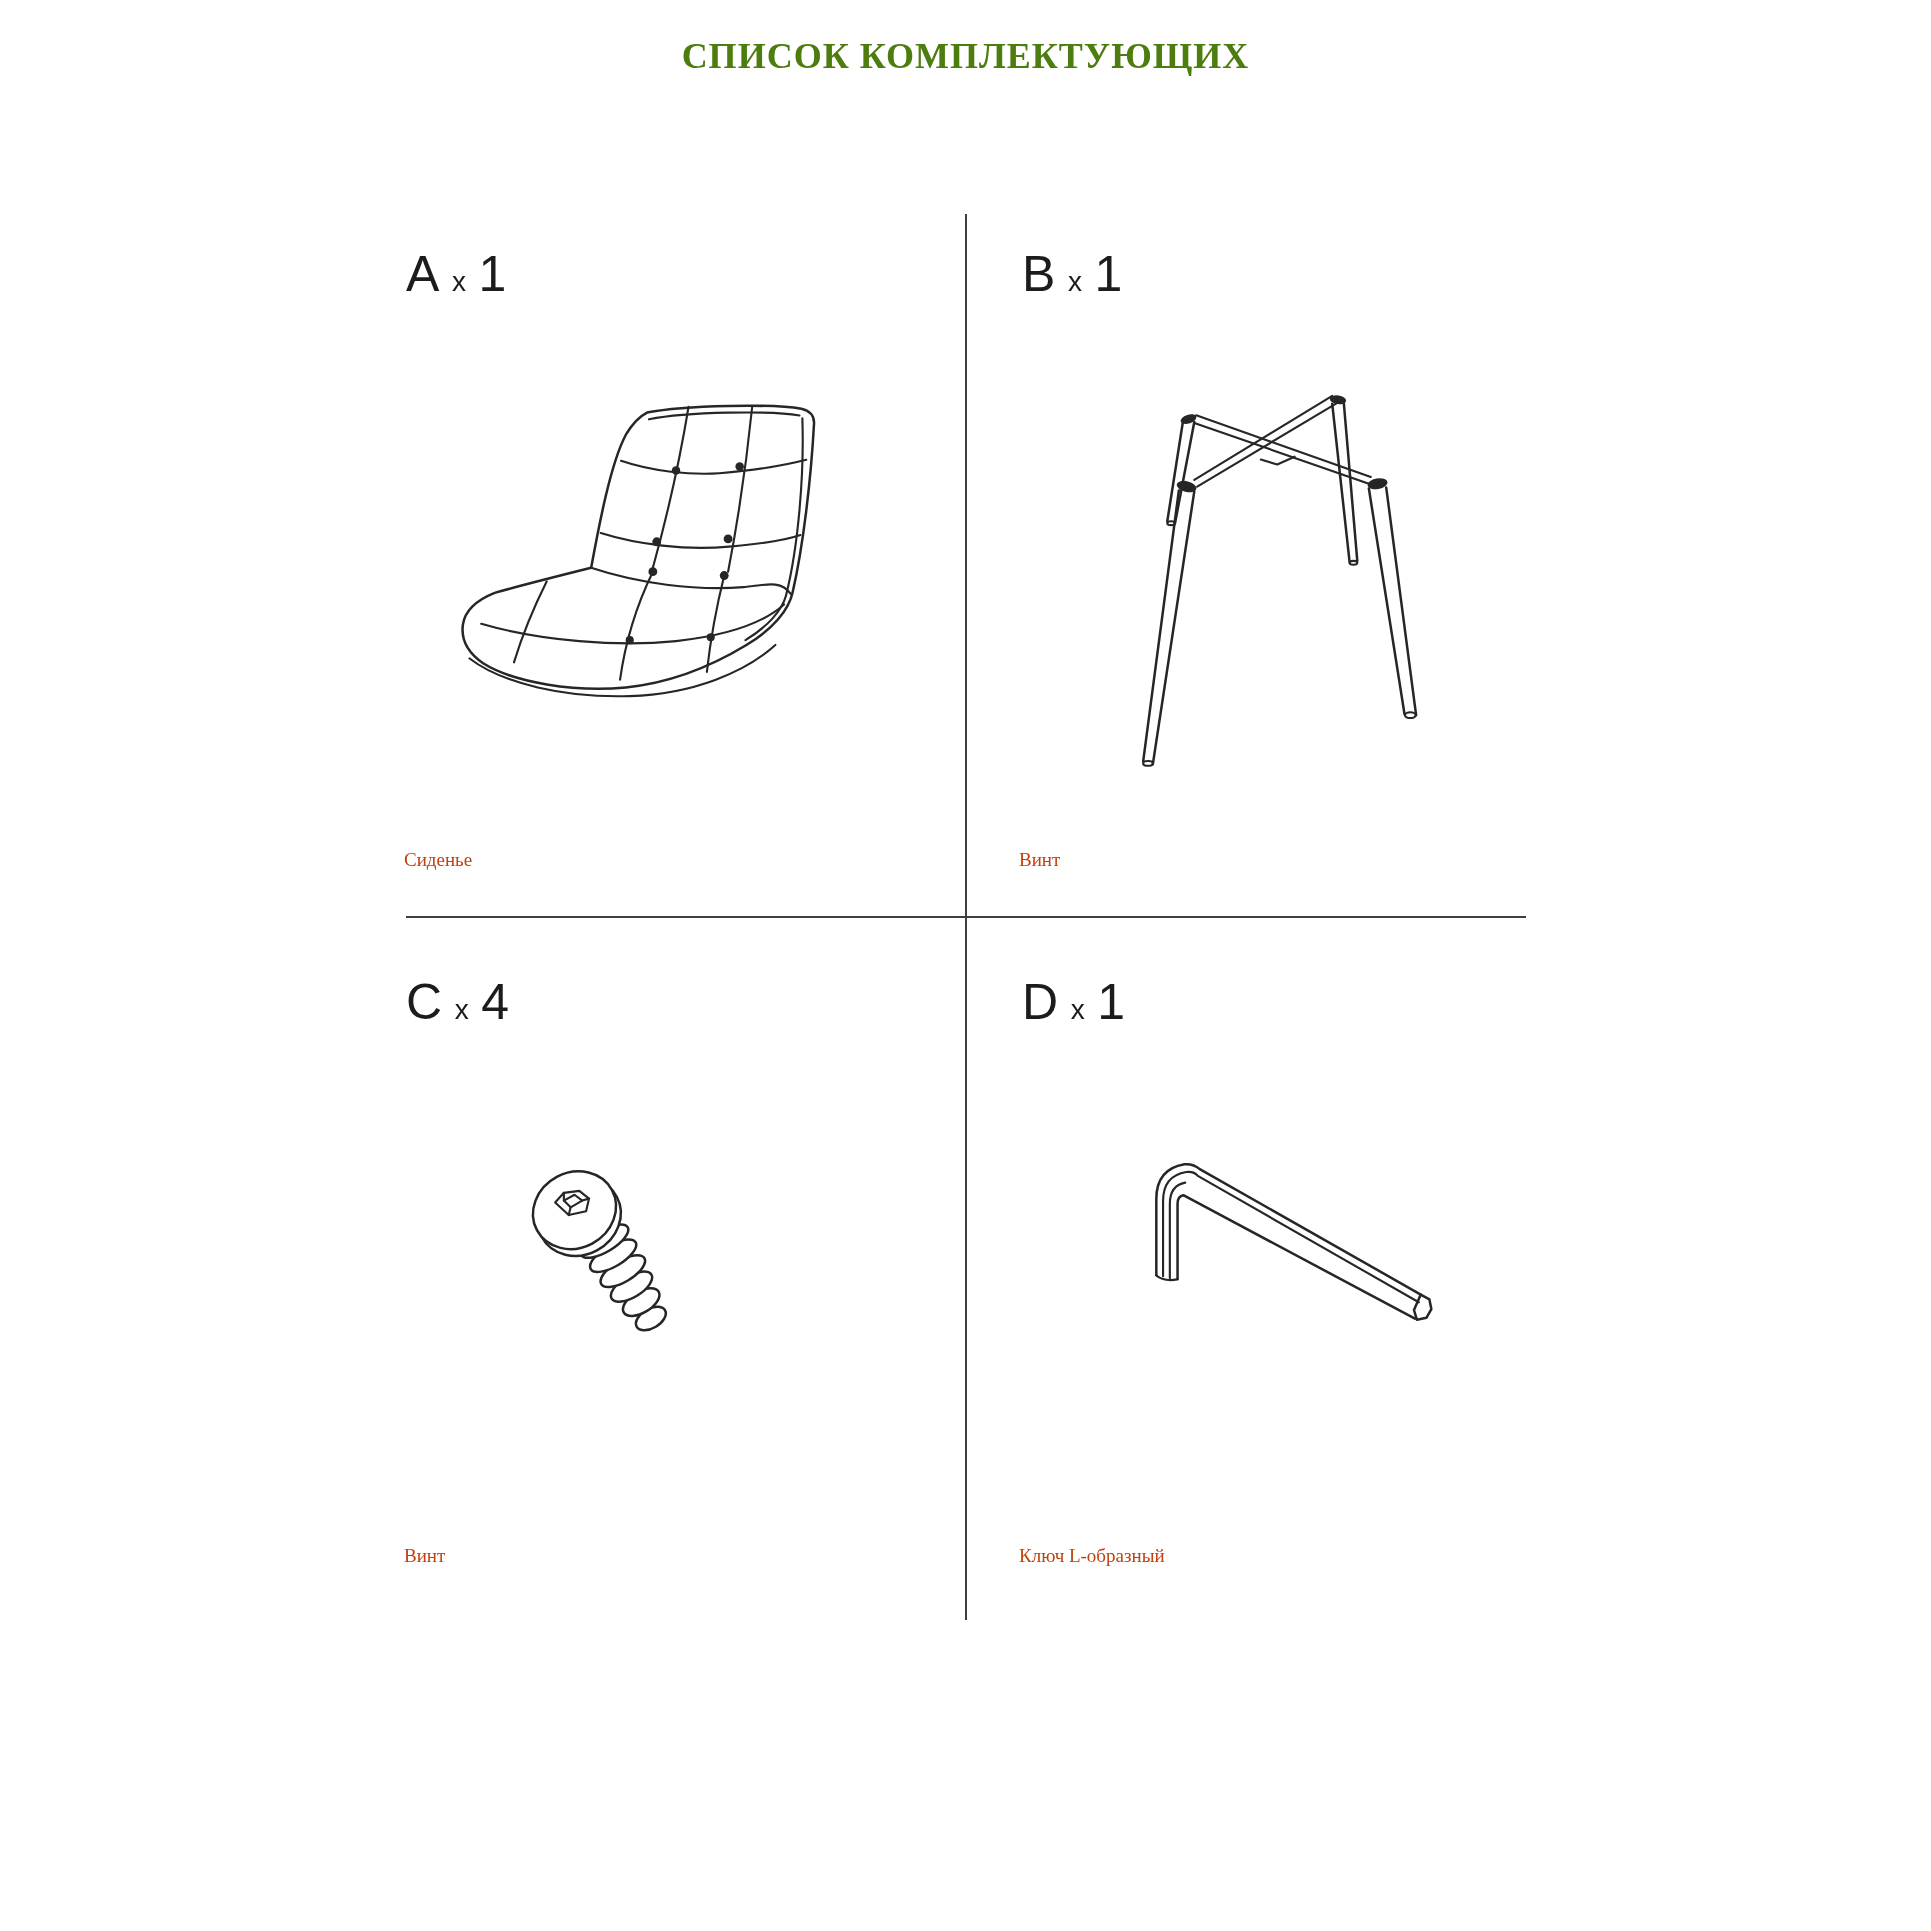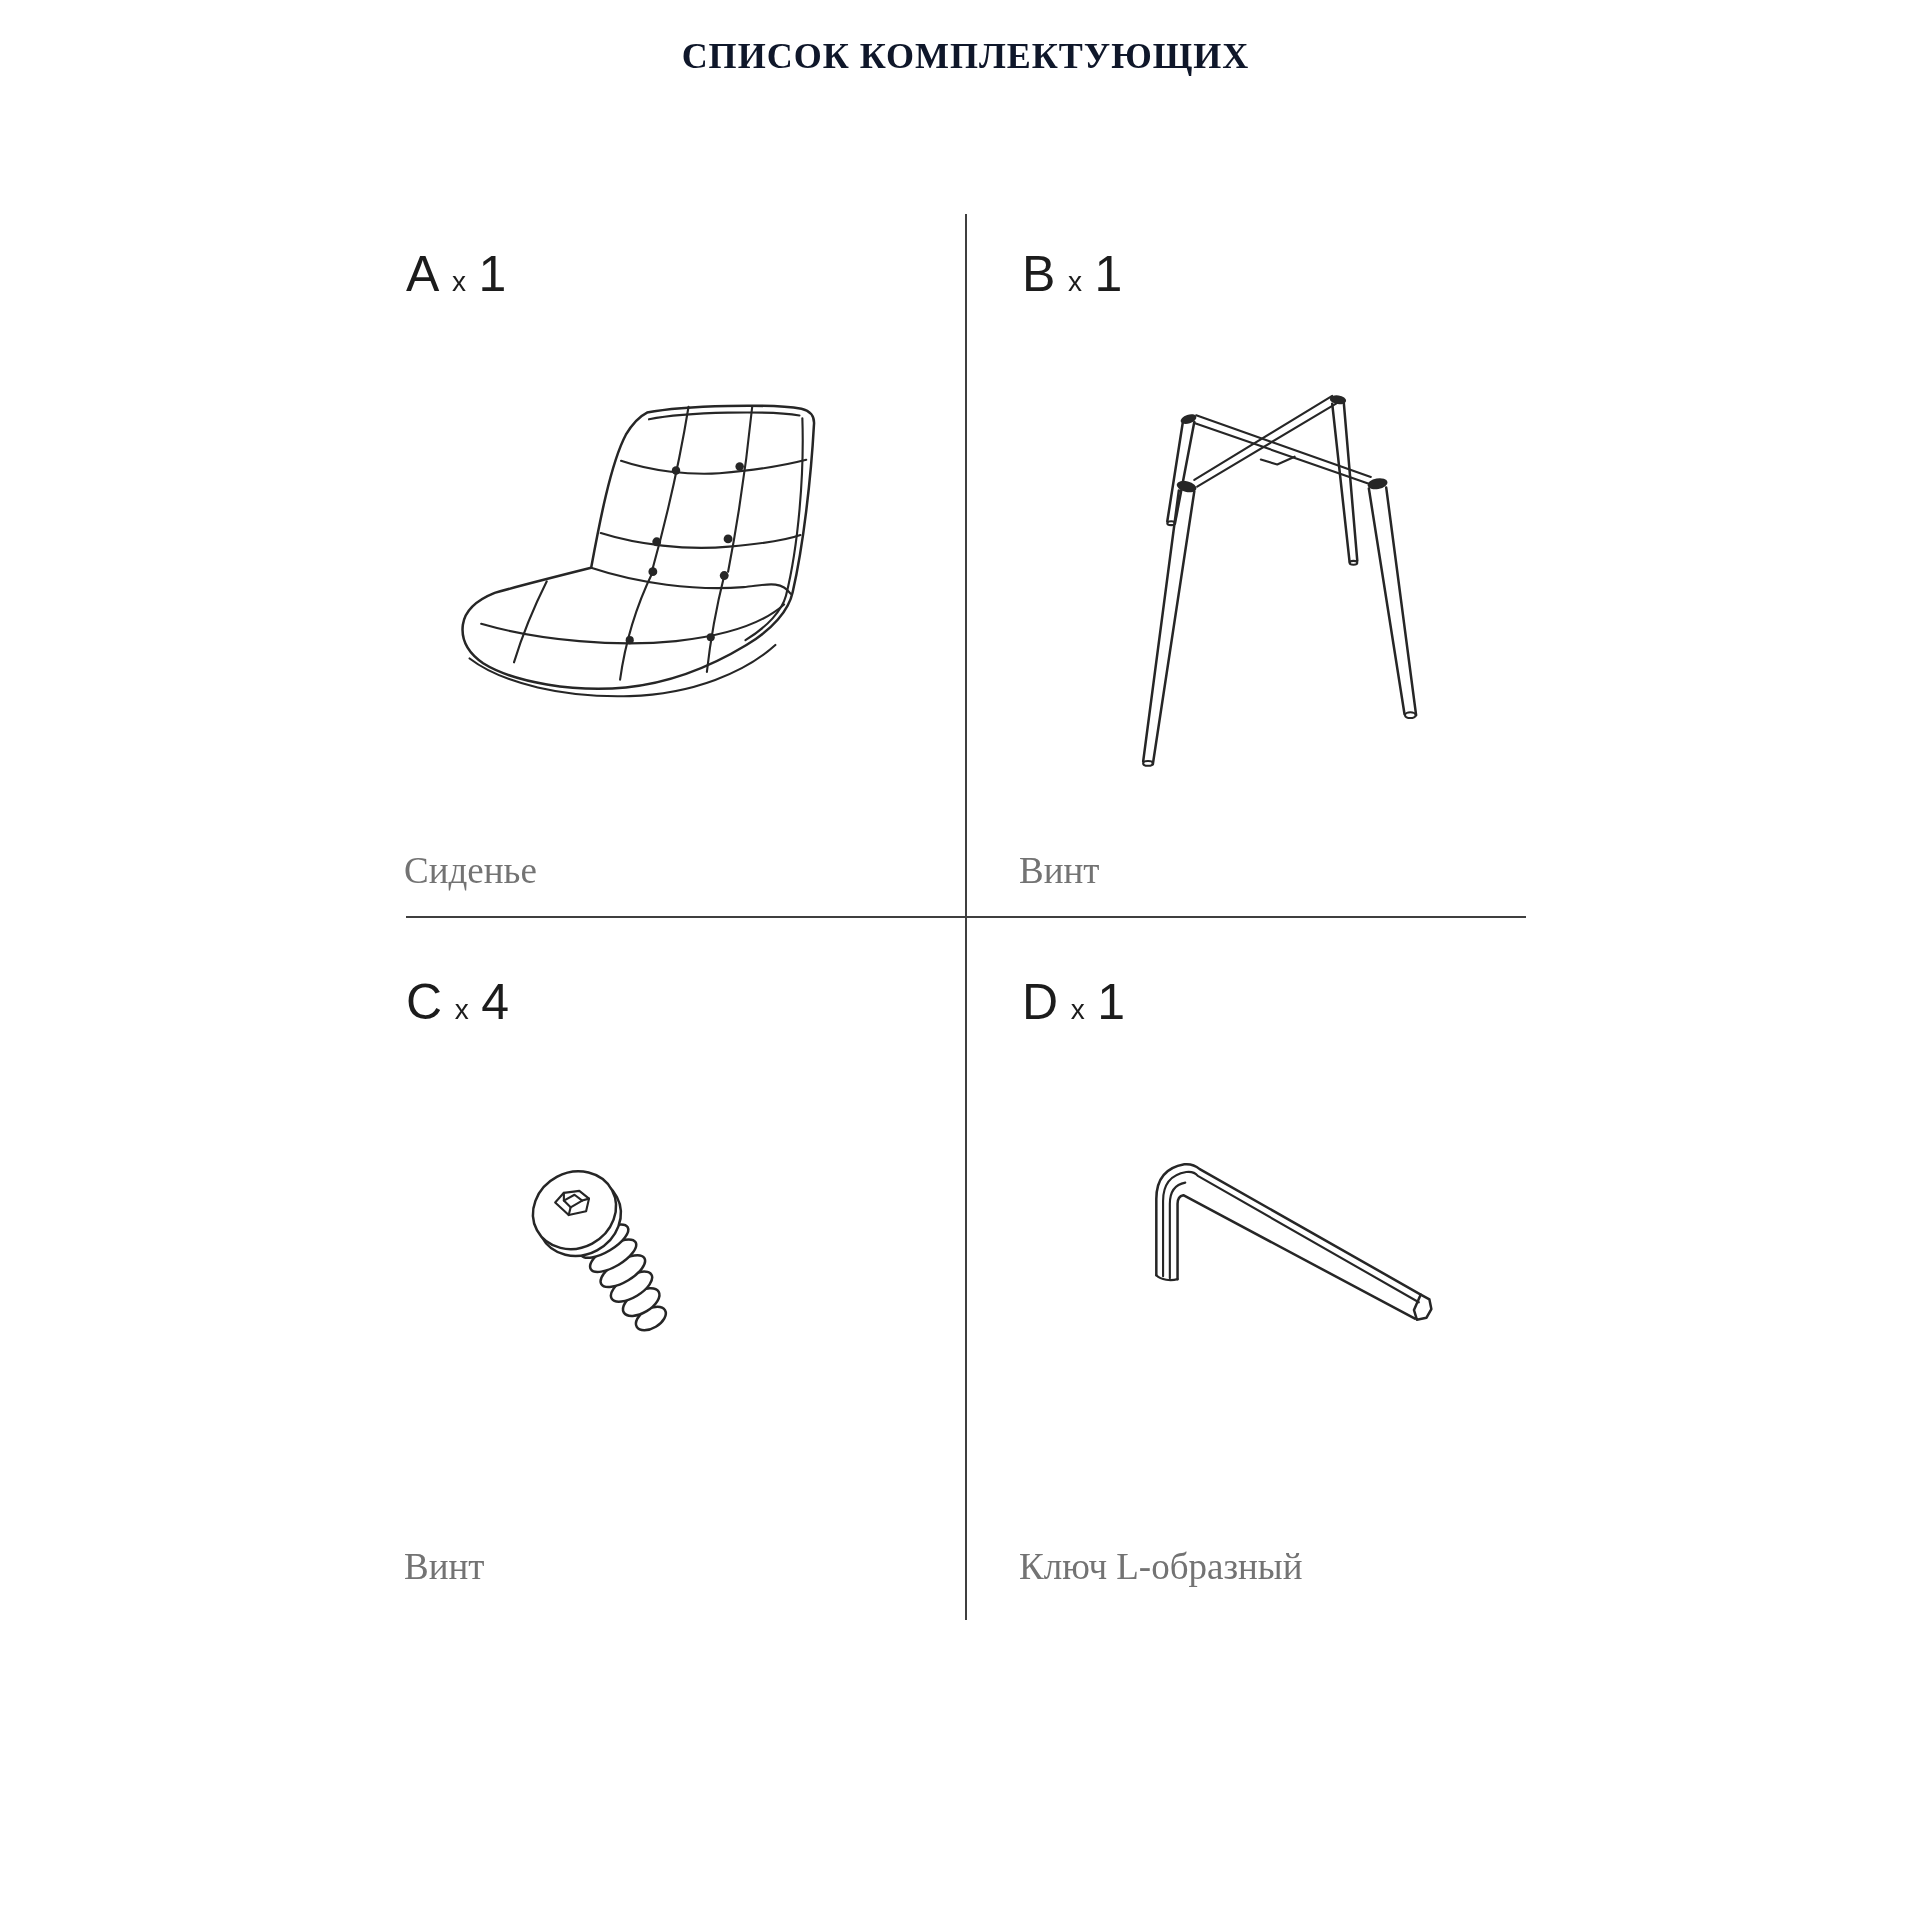--- a/index.html
+++ b/index.html
@@ -1,32 +1,32 @@
 <!DOCTYPE html>
 <html><head>
 <meta charset="utf-8">
 <style>
   html,body{margin:0;padding:0;background:#ffffff;}
   .canvas{position:relative;width:1931px;height:1931px;background:#ffffff;overflow:hidden;
           font-family:"Liberation Serif",serif;}
   .title{position:absolute;top:35px;left:0;width:1931px;text-align:center;
          font-family:"Liberation Serif",serif;font-weight:bold;font-size:36px;
-         letter-spacing:1px;color:#0f172a;}
+         letter-spacing:1px;color:#4d7c0f;}
   .vdivider{position:absolute;left:965px;top:214px;width:1.9px;height:1406px;background:#3f3f3f;}
   .hdivider{position:absolute;left:406px;top:916px;width:1120px;height:1.9px;background:#3f3f3f;}
   .part-label{position:absolute;display:flex;align-items:baseline;
               font-family:"Liberation Sans",sans-serif;color:#1c1c1c;}
   .part-letter{font-size:50px;line-height:1;}
   .part-x{font-size:28px;line-height:1;margin:0 12.6px;}
   .part-count{font-size:50px;line-height:1;}
   .lbl-a{left:406px;top:249px;}
   .lbl-b{left:1022px;top:249px;}
   .lbl-c{left:406px;top:977px;}
   .lbl-d{left:1022px;top:977px;}
-  .caption{position:absolute;font-family:"Liberation Serif",serif;font-size:37px;color:#737373;}
+  .caption{position:absolute;font-family:"Liberation Serif",serif;font-size:19px;color:#c2410c;}
   .cap-a{left:404px;top:849px;}
   .cap-b{left:1019px;top:849px;}
   .cap-c{left:404px;top:1545px;}
   .cap-d{left:1019px;top:1545px;}
   .illus{position:absolute;}
   .il-a{left:367px;top:319px;}
   .il-b{left:1110px;top:367px;}
   .il-c{left:502px;top:1130px;}
   .il-d{left:1110px;top:1110px;}
   .logo{position:absolute;left:874px;top:1818px;width:185px;height:113px;background:#19191b;}

